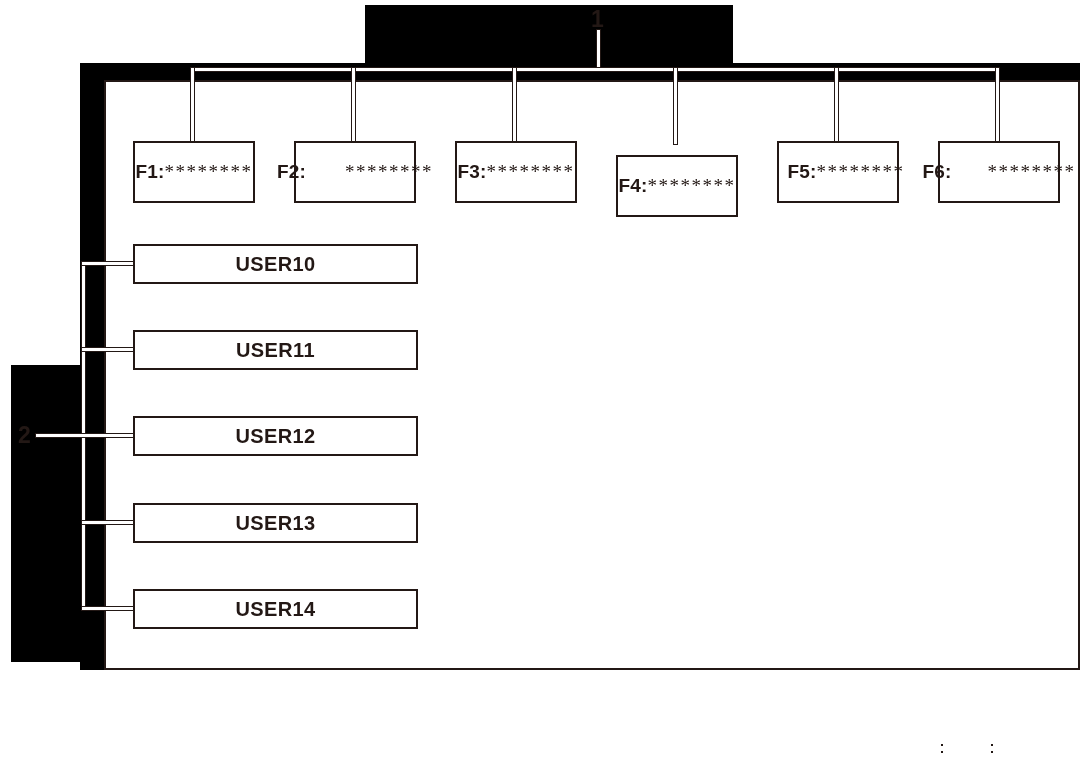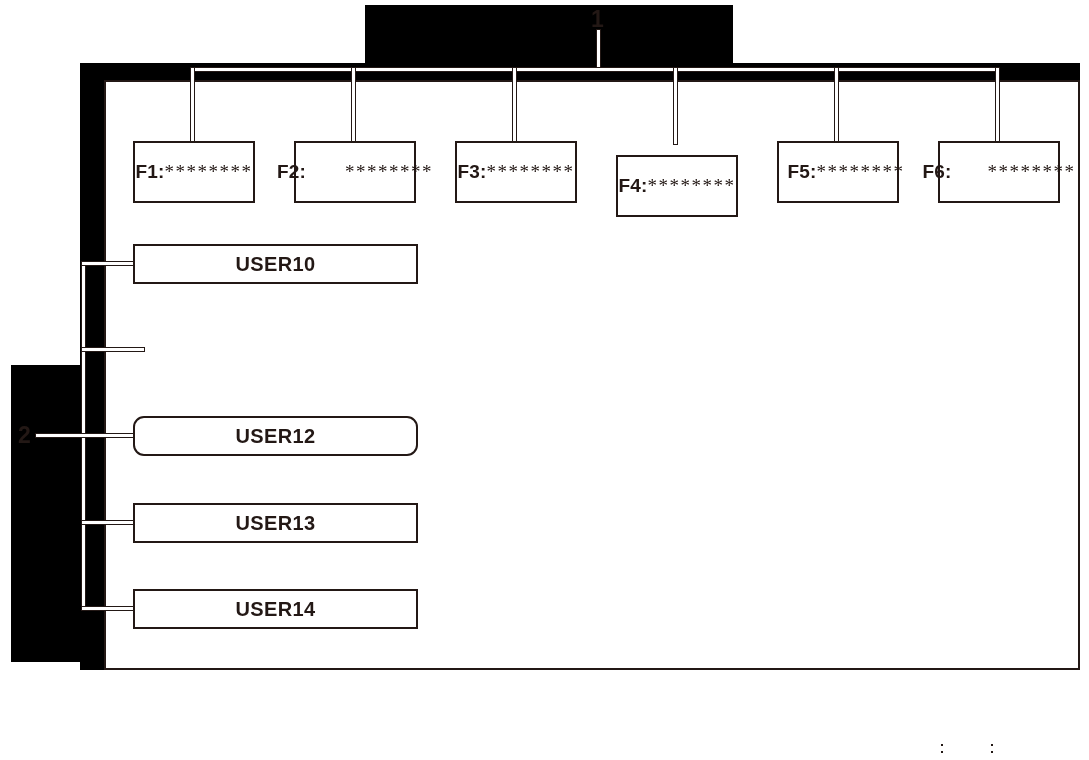--- a/index.html
+++ b/index.html
@@ -160,22 +160,25 @@
 
   <div class="box fbox" style="left:938px; top:141px;gap:36px;">
     <span class="fkey">F6:</span>
     <span class="fstars">********</span>
   </div>
 
   <div class="box userbox" style="left:133px; top:244px;">
     <span class="ulabel">USER10</span>
   </div>
 
+  <div class="box userbox" style="left:133px; top:330px;">
+    <span class="ulabel">USER11</span>
+  </div>
 
-  <div class="box userbox" style="left:133px; top:416px;border-radius:11px;">
+  <div class="box userbox" style="left:133px; top:416px;">
     <span class="ulabel">USER12</span>
   </div>
 
   <div class="box userbox" style="left:133px; top:503px;">
     <span class="ulabel">USER13</span>
   </div>
 
   <div class="box userbox" style="left:133px; top:589px;">
     <span class="ulabel">USER14</span>
   </div>

